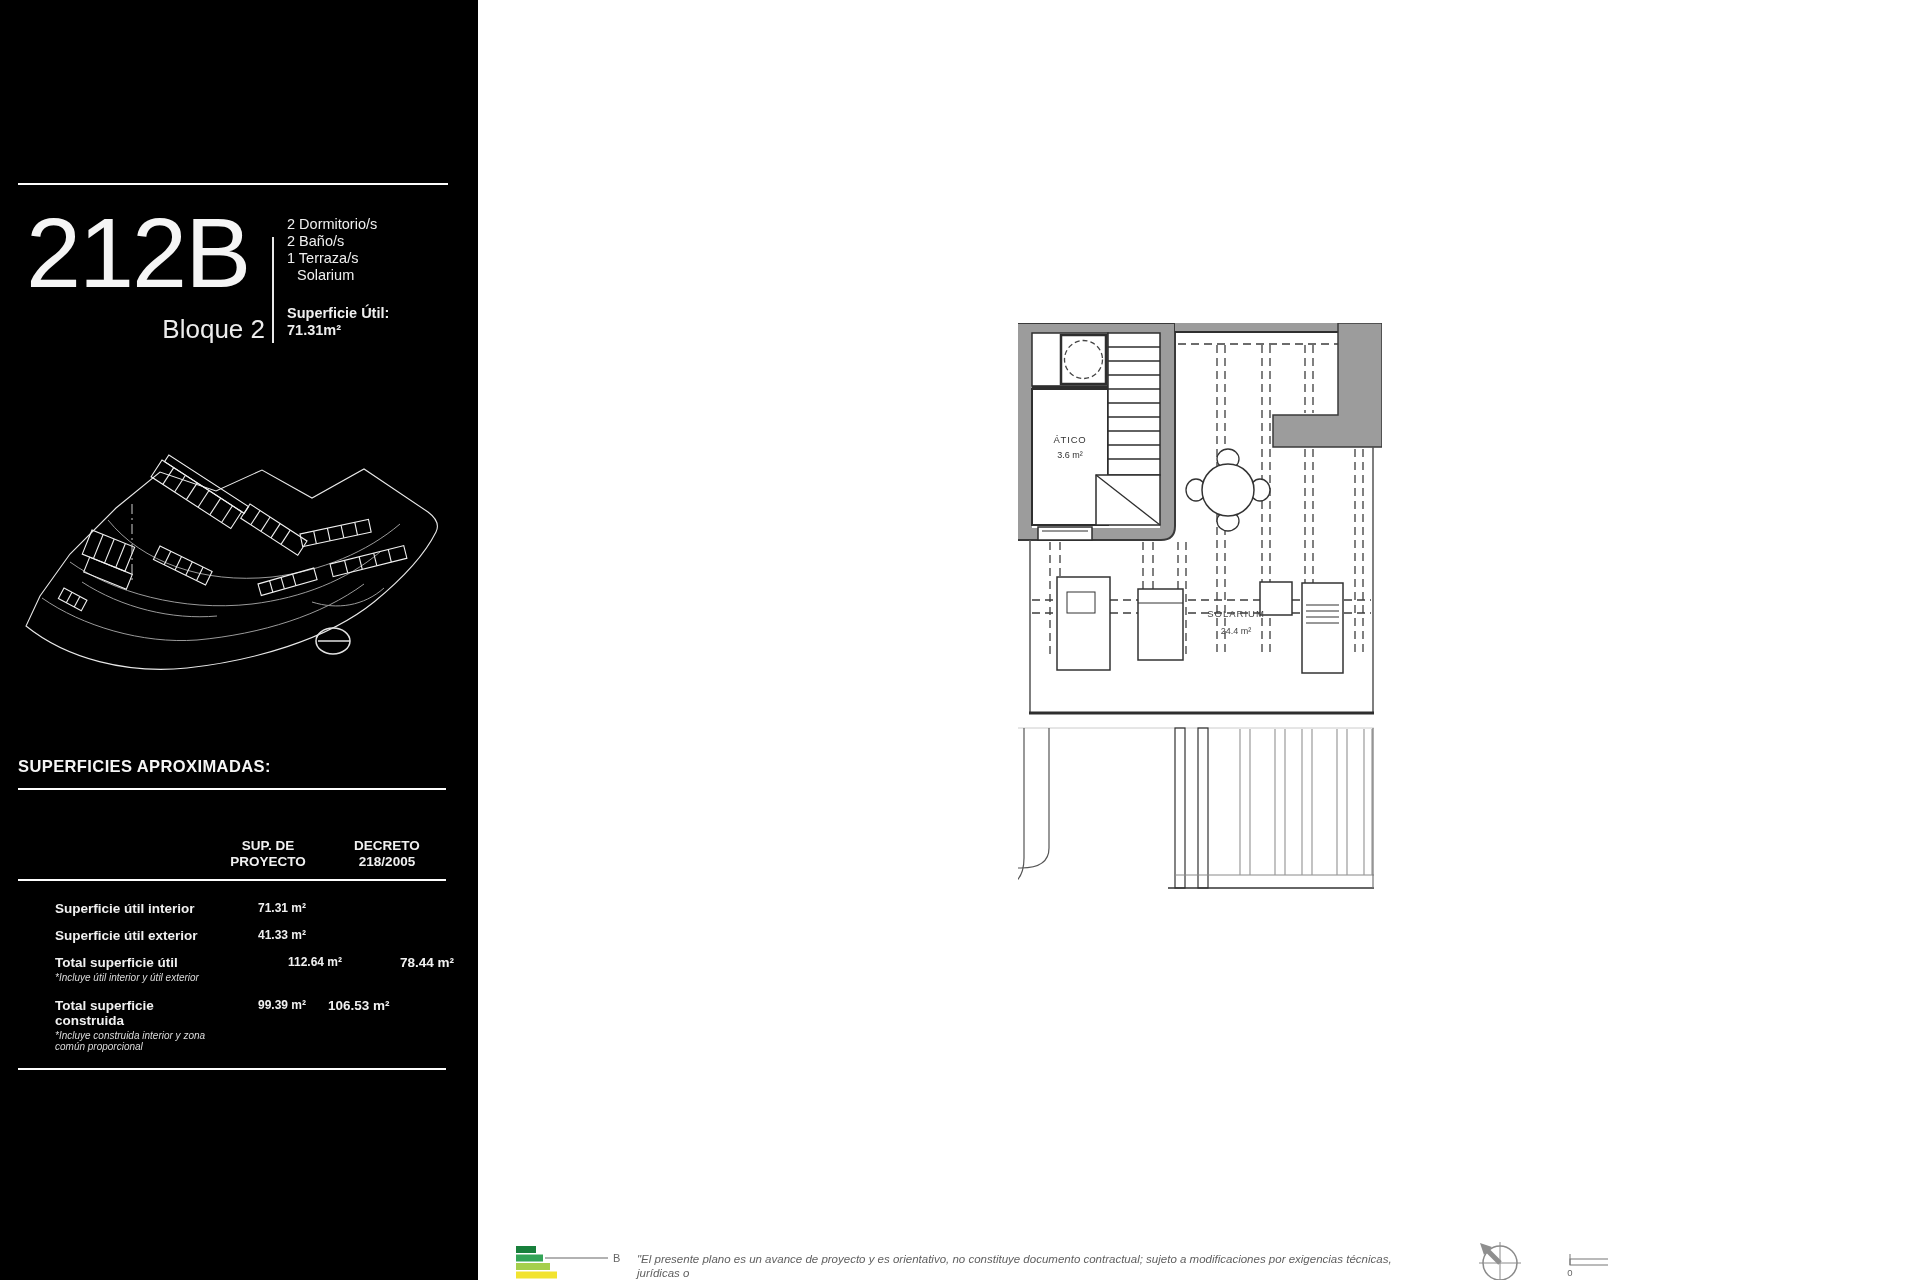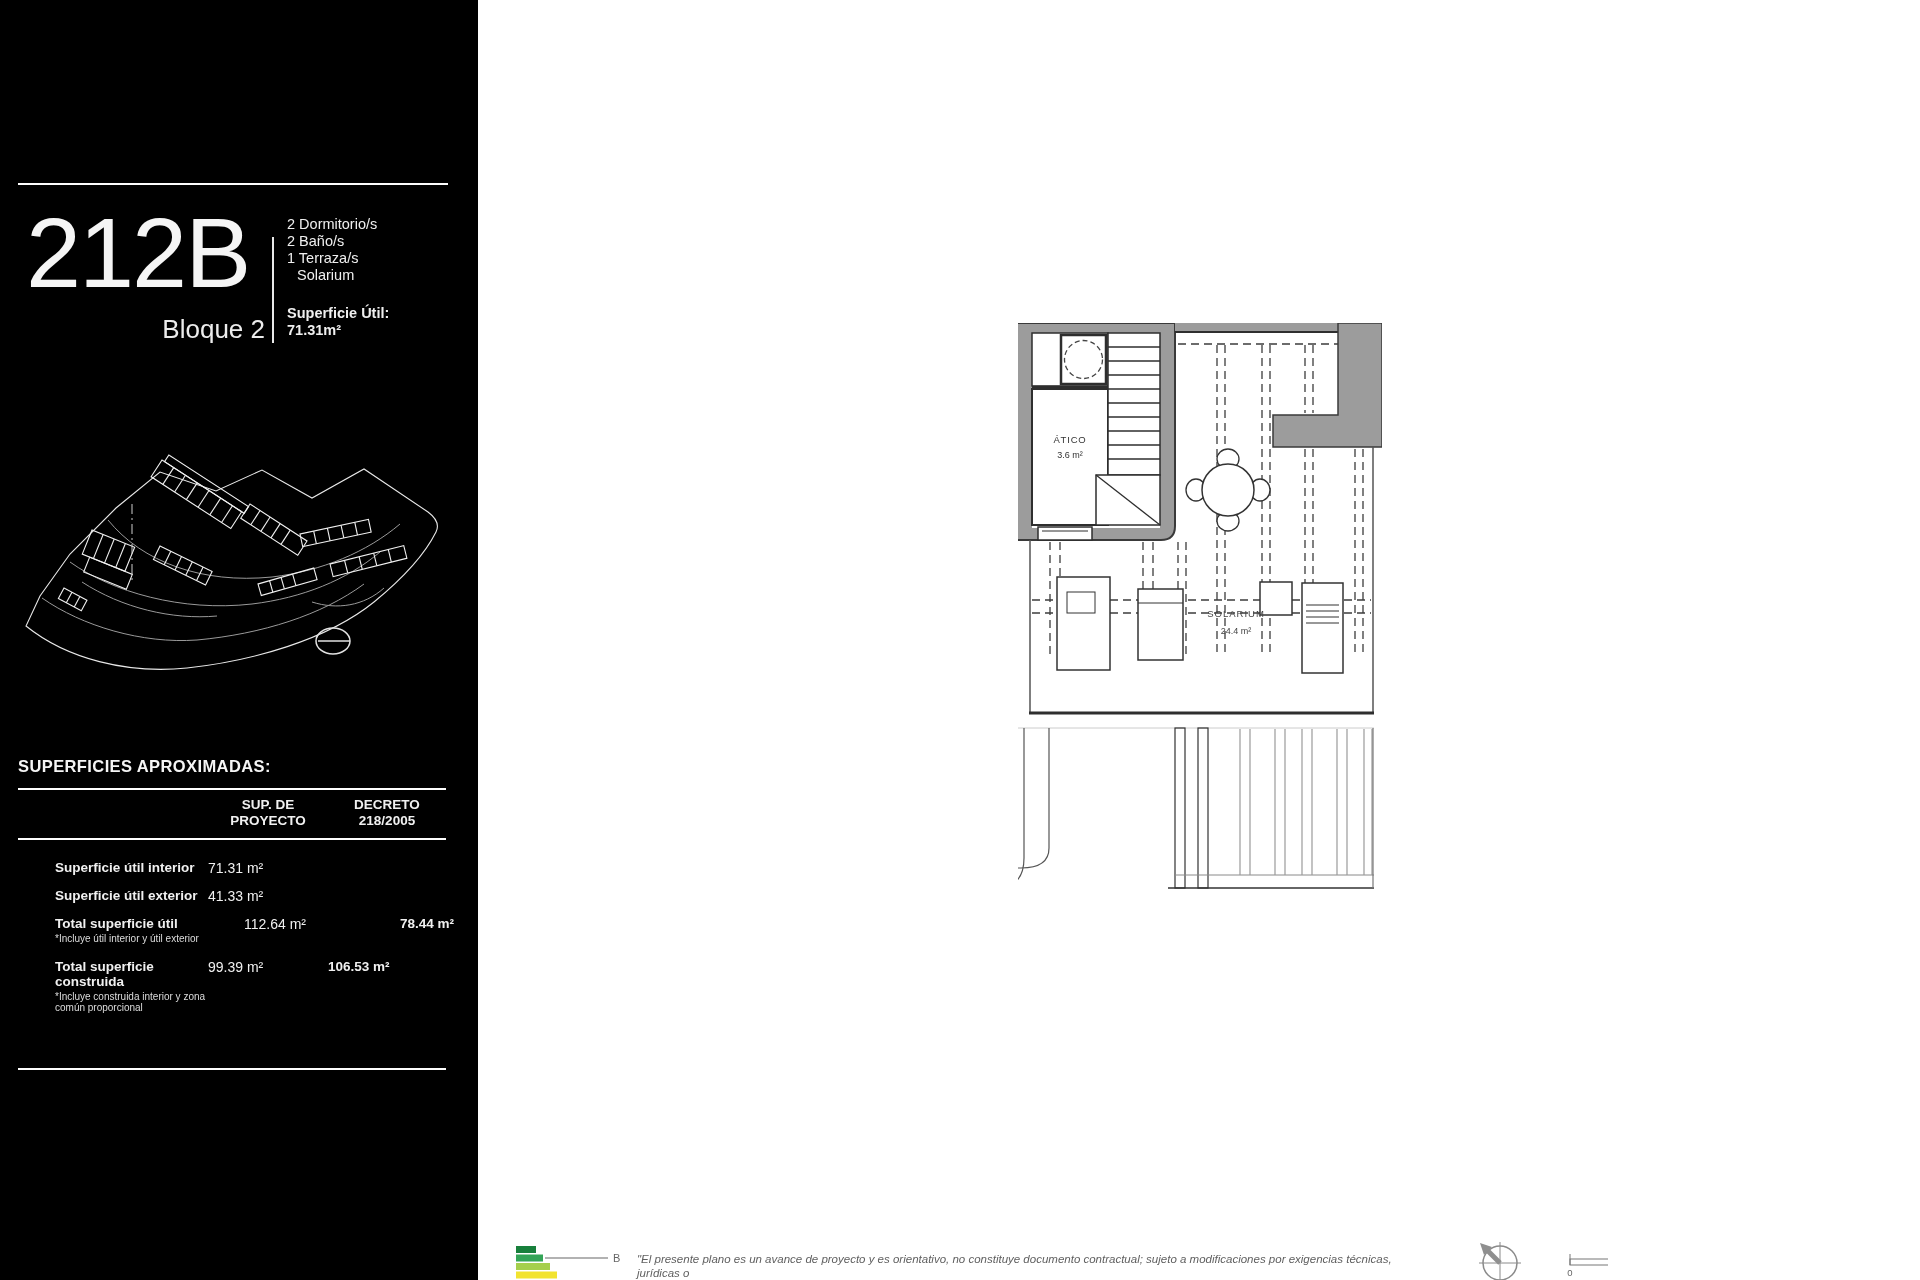--- a/index.html
+++ b/index.html
@@ -10,27 +10,27 @@
   .top-rule{position:absolute;left:18px;top:183px;width:430px;height:2px;background:#fdfdfd;}
   .unit-id{position:absolute;left:26px;top:196px;font-size:99px;font-weight:400;letter-spacing:-2px;color:#f5f5f5;}
   .v-divider{position:absolute;left:272px;top:237px;width:2px;height:106px;background:#e9e9e9;}
   .features{position:absolute;left:287px;top:216px;font-size:14.5px;font-weight:400;line-height:17px;color:#efefef;}
   .feature-indent{padding-left:10px;}
   .sup-util{position:absolute;left:287px;top:305px;font-size:14.5px;font-weight:700;line-height:17px;color:#efefef;}
   .bloque{position:absolute;left:60px;top:314px;width:205px;text-align:right;font-size:26px;font-weight:400;color:#ececec;}
   .surf-heading{position:absolute;left:18px;top:757px;font-size:16.5px;font-weight:700;letter-spacing:.4px;color:#f5f5f5;}
   .surf-table{position:absolute;left:18px;top:788px;width:428px;height:282px;
               border-top:2px solid #fdfdfd;border-bottom:2px solid #fdfdfd;box-sizing:border-box;}
-  .thead{display:grid;grid-template-columns:190px 120px 118px;padding:7px 0 9px 0;border-bottom:2px solid #fdfdfd;}
+  .thead{display:grid;grid-template-columns:190px 120px 118px;padding:7px 0 9px 0;border-bottom:2px solid #fdfdfd;margin-top:41px;}
   .ch{text-align:center;font-size:13.5px;font-weight:700;line-height:16px;color:#f0f0f0;}
   .trow{display:grid;grid-template-columns:190px 120px 118px;align-items:start;}
   .r1{margin-top:20px;} .r2{margin-top:12px;} .r3{margin-top:12px;gap:36px;} .r4{margin-top:14px;}
   .tlabel{padding-left:37px;font-size:13.5px;font-weight:700;color:#f0f0f0;line-height:15px;}
-  .tnote{font-size:10px;font-weight:400;color:#dcdcdc;line-height:11.5px;margin-top:2px;max-width:165px;}
-  .tval{font-size:14px;font-weight:400;color:#f0f0f0;padding-right:22px;}
+  .tnote{font-size:10px;font-style:italic;font-weight:400;color:#dcdcdc;line-height:11.5px;margin-top:2px;max-width:165px;}
+  .tval{font-size:12px;font-weight:700;color:#f0f0f0;text-align:right;padding-right:22px;}
   .tval2{font-size:13.5px;font-weight:700;color:#f0f0f0;text-align:left;padding-right:18px;}
   
   .plan-svg{position:absolute;left:1018px;top:323px;}
   .site-svg{position:absolute;left:12px;top:412px;}
   .plan-text{font-family:"Liberation Sans",sans-serif;}
   
   .energy-svg{position:absolute;left:516px;top:1246px;}
   .disclaimer{position:absolute;left:637px;top:1253px;width:790px;font-size:11.5px;line-height:13.5px;
               font-style:italic;color:#5f5f5f;}
   .compass-svg{position:absolute;left:1475px;top:1238px;}

